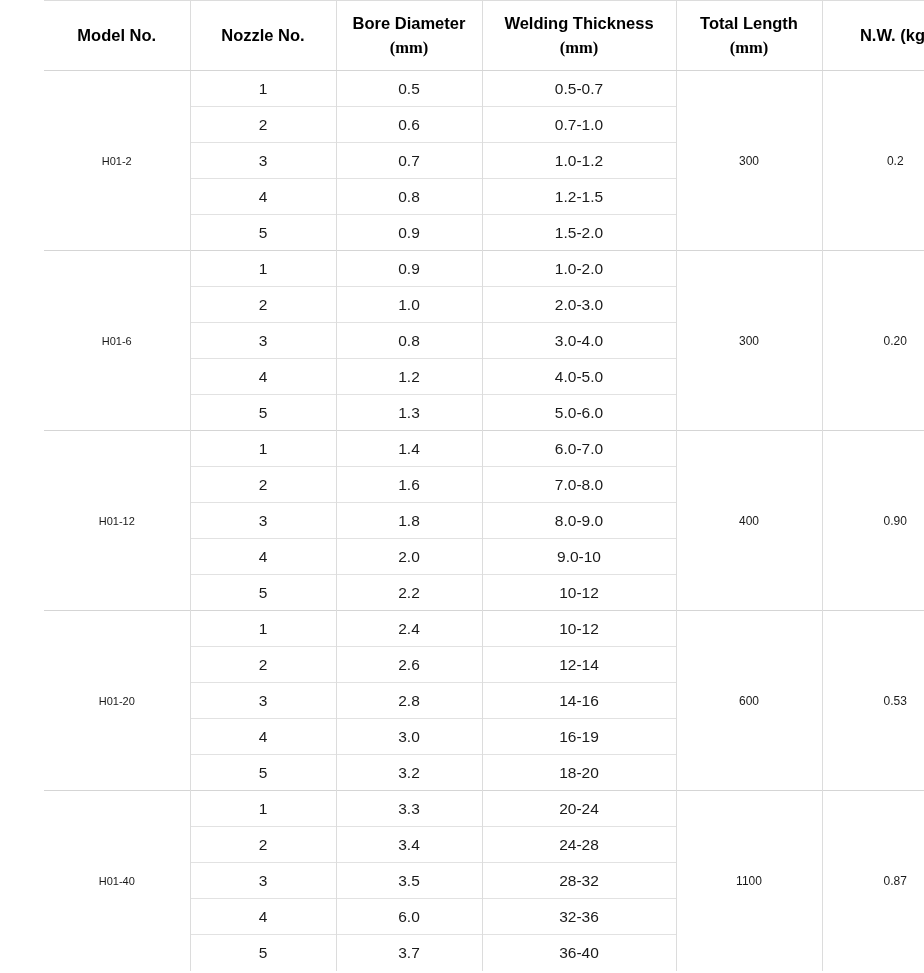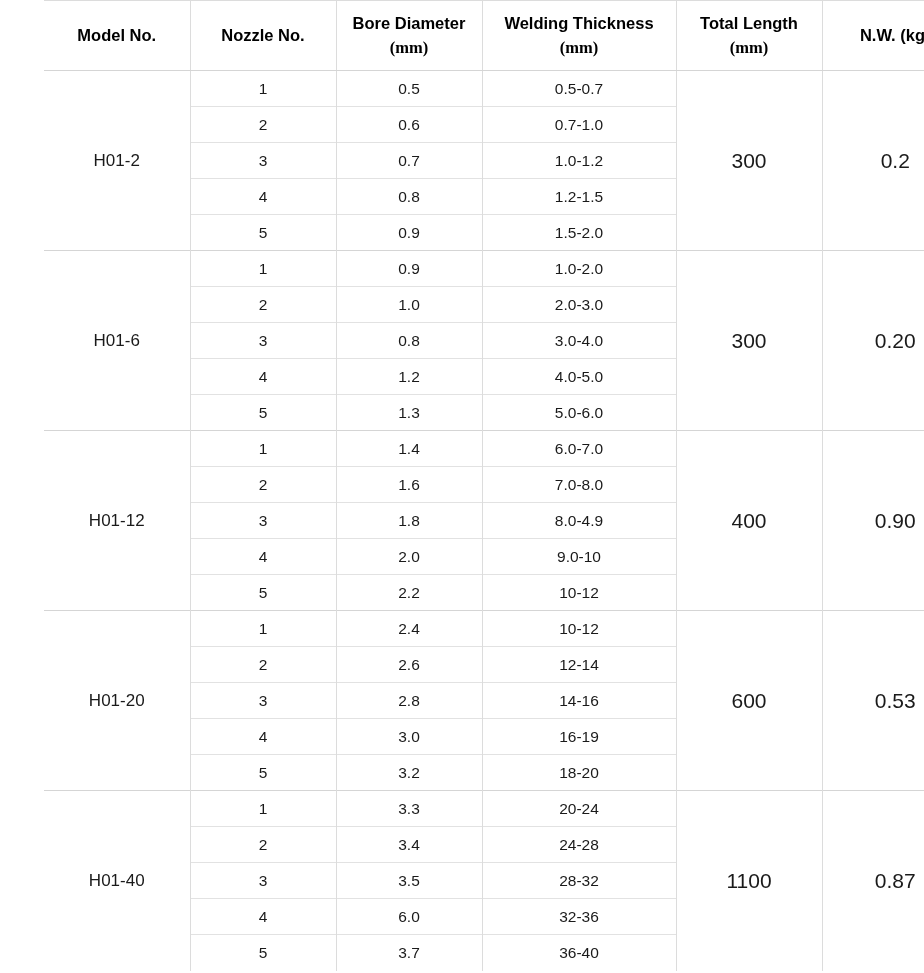--- a/index.html
+++ b/index.html
@@ -73,23 +73,23 @@
 
   
   tbody tr.inner-row td.rule-top { border-top: 1px solid #e2e2e2; }
 
   
   tbody tr.group-start td { border-top: 1px solid #d5d5d5; }
 
   
   tbody td.merged {
     vertical-align: middle;
-    font-size: 21px;
-  }
-  tbody td.model-cell { font-size: 17px; }
+    font-size: 12px;
+  }
+  tbody td.model-cell { font-size: 11px; }
 </style>
 </head>
 <body>
 
 <div id="spec-table-wrap">
   <table class="spec-table">
     <colgroup>
       <col class="c-model">
         <col class="c-nozzle">
         <col class="c-bore">
@@ -188,21 +188,21 @@
           <td class="merged" rowspan="5">0.90</td>
         </tr>
         <tr class="inner-row">
           <td class="sep-right rule-top">2</td>
           <td class="sep-right rule-top">1.6</td>
           <td class="sep-right rule-top">7.0-8.0</td>
         </tr>
         <tr class="inner-row">
           <td class="sep-right rule-top">3</td>
           <td class="sep-right rule-top">1.8</td>
-          <td class="sep-right rule-top">8.0-4.9</td>
+          <td class="sep-right rule-top">8.0-9.0</td>
         </tr>
         <tr class="inner-row">
           <td class="sep-right rule-top">4</td>
           <td class="sep-right rule-top">2.0</td>
           <td class="sep-right rule-top">9.0-10</td>
         </tr>
         <tr class="inner-row">
           <td class="sep-right rule-top">5</td>
           <td class="sep-right rule-top">2.2</td>
           <td class="sep-right rule-top">10-12</td>

